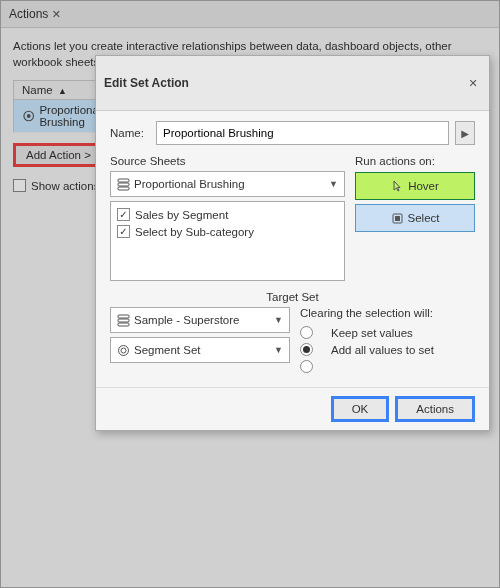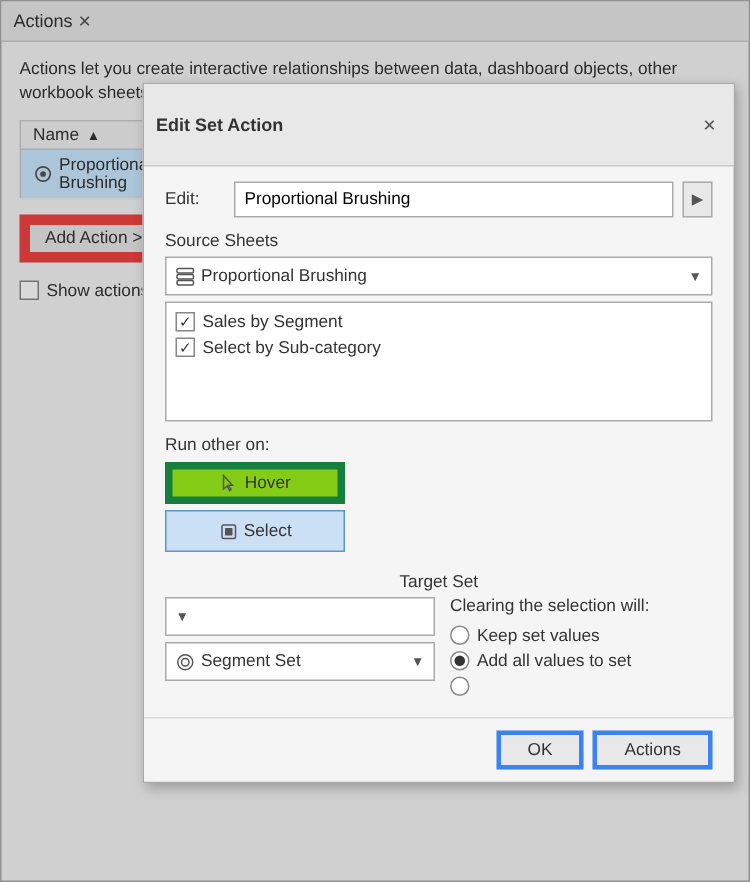--- a/index.html
+++ b/index.html
@@ -99,21 +99,21 @@
     }
 
     .brush-icon {
       width: 14px;
       height: 14px;
       display: inline-block;
     }
 
     .add-action-btn {
       background: #e8e8e8;
-      border: 7px solid #ef4444;
+      border: 3px solid #ef4444;
       padding: 3px 10px;
       font-size: 11.5px;
       cursor: pointer;
       color: #333;
       margin-bottom: 6px;
     }
 
     .show-actions-row {
       display: flex;
       align-items: center;
@@ -195,21 +195,20 @@
 
     .section-label {
       font-size: 11.5px;
       color: #333;
       margin-bottom: 4px;
     }
 
     .two-col {
       display: flex;
       gap: 10px;
-      flex-direction: column;
     }
 
     .left-col {
       flex: 1;
     }
 
     .right-col {
       width: 120px;
     }
 
@@ -269,22 +268,22 @@
 
     .run-action-label {
       font-size: 11.5px;
       color: #333;
       margin-bottom: 5px;
     }
 
     .run-btn {
       width: 100%;
       height: 28px;
-      border: 5px solid #15803d;
-      background: #84cc16;
+      border: 1px solid #15803d;
+      background: #bef264;
       font-size: 11.5px;
       color: #333;
       cursor: pointer;
       display: flex;
       align-items: center;
       justify-content: center;
       gap: 4px;
       margin-bottom: 4px;
     }
 
@@ -338,21 +337,21 @@
 
     .clearing-label {
       font-size: 11.5px;
       color: #333;
       margin-bottom: 5px;
     }
 
     .radio-item {
       display: flex;
       align-items: center;
-      gap: 5px;
+      gap: 18px;
       padding: 2px 0;
       font-size: 11.5px;
       color: #333;
     }
 
     .radio-circle {
       width: 13px;
       height: 13px;
       border-radius: 50%;
       border: 1px solid #888;
@@ -449,21 +448,21 @@
 
 <div class="modal">
   <div class="modal-titlebar">
     <span class="modal-titlebar-title">Edit Set Action</span>
     <span class="titlebar-close">✕</span>
   </div>
 
   <div class="modal-body">
 
     <div class="field-row">
-      <span class="field-label">Edit:</span>
+      <span class="field-label">Name:</span>
       <input class="name-input" type="text" value="Proportional Brushing" style="">
       <div class="input-arrow-btn">▶</div>
     </div>
 
     <div class="two-col">
       <div class="left-col">
         <div class="section-label">Source Sheets</div>
 
         <div class="source-dropdown">
           <span class="source-dropdown-text">
@@ -483,21 +482,21 @@
             <span>Sales by Segment</span>
           </div>
           <div class="sheet-item">
             <div class="checkbox checked"></div>
             <span>Select by Sub-category</span>
           </div>
         </div>
       </div>
 
       <div class="right-col">
-        <div class="run-action-label">Run other on:</div>
+        <div class="run-action-label">Run actions on:</div>
 
         <button class="run-btn">
           <svg width="13" height="13" viewBox="0 0 13 13">
             <path d="M3 1 L3 10 L5.5 8 L7 11 L8 10.5 L6.5 7.5 L9 7.5 Z" fill="none" stroke="#555" stroke-width="1"></path>
           </svg>
           <span>Hover</span>
         </button>
 
         <button class="run-btn active">
           <svg width="13" height="13" viewBox="0 0 13 13">
@@ -509,20 +508,28 @@
 
       </div>
     </div>
 
     <div class="target-section">
       <div class="target-label">Target Set</div>
 
       <div class="target-two-col">
         <div class="target-left">
           <div class="target-dropdown">
+            <span class="source-dropdown-text">
+              <svg width="13" height="13" viewBox="0 0 13 13">
+                <rect x="1" y="1" width="11" height="3" rx="1" fill="none" stroke="#555" stroke-width="1"></rect>
+                <rect x="1" y="5" width="11" height="3" rx="1" fill="none" stroke="#555" stroke-width="1"></rect>
+                <rect x="1" y="9" width="11" height="3" rx="1" fill="none" stroke="#555" stroke-width="1"></rect>
+              </svg>
+              <span>Sample - Superstore</span>
+            </span>
             <span class="dropdown-arrow">▼</span>
           </div>
 
           <div class="target-dropdown">
             <span class="source-dropdown-text">
               <svg width="13" height="13" viewBox="0 0 13 13">
                 <circle cx="6.5" cy="6.5" r="5" fill="none" stroke="#555" stroke-width="1"></circle>
                 <circle cx="6.5" cy="6.5" r="2.5" fill="none" stroke="#555" stroke-width="1"></circle>
               </svg>
               <span>Segment Set</span>

